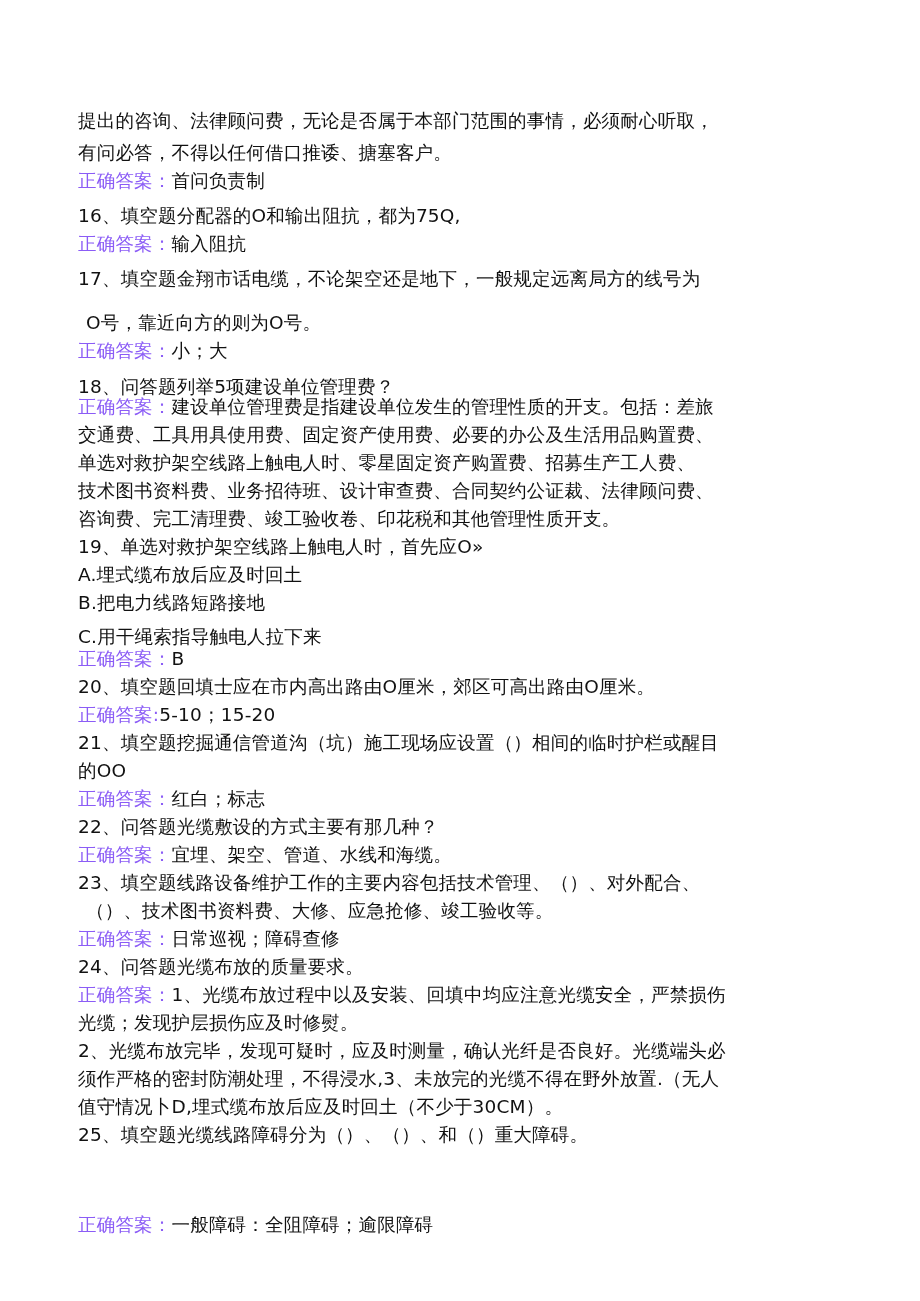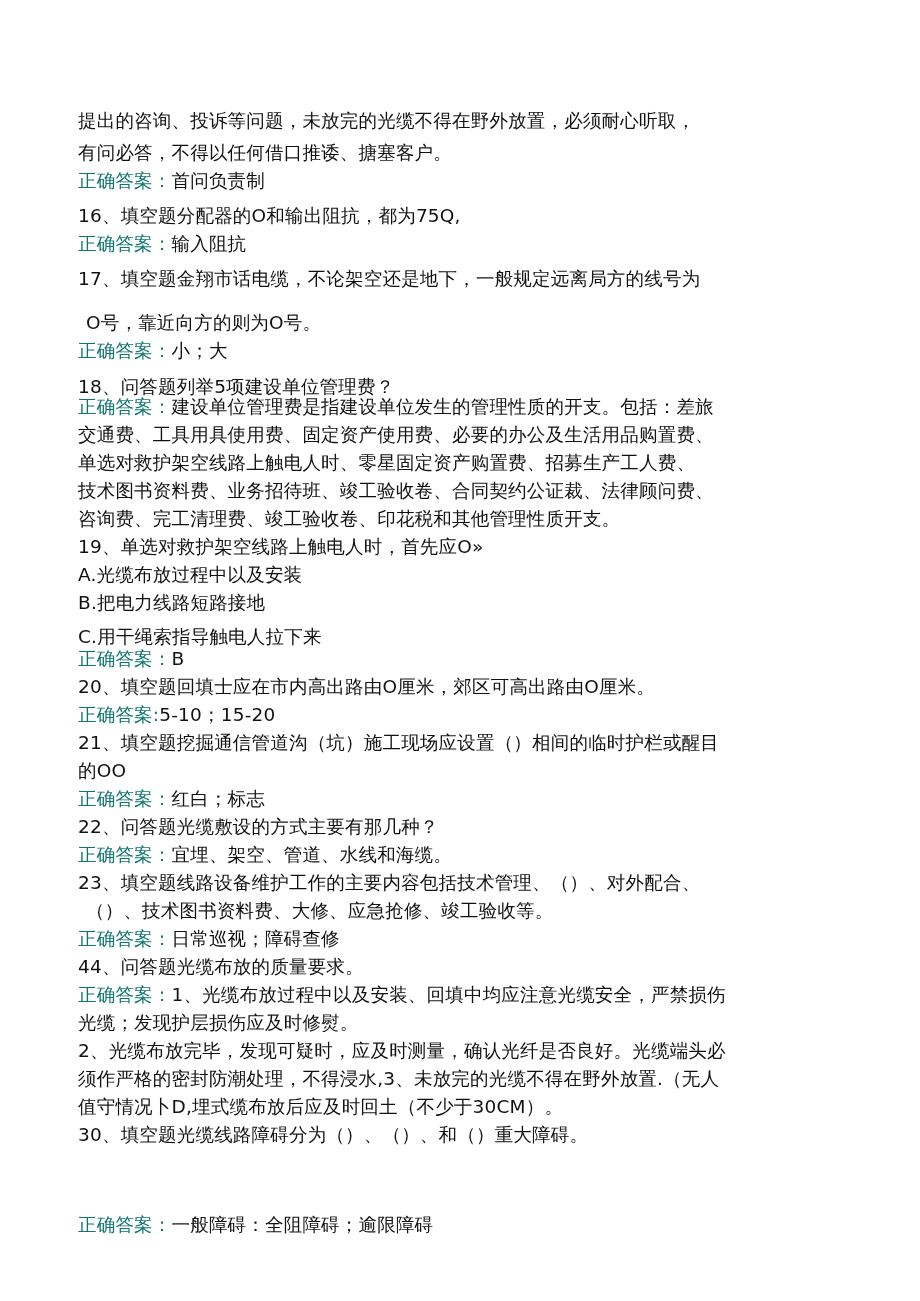--- a/index.html
+++ b/index.html
@@ -23,32 +23,32 @@
     }
     .line {
       position: absolute;
       left: 0;
       font-size: 18.5px;
       line-height: 26px;
       white-space: nowrap;
       letter-spacing: 0.2px;
     }
     .ans-label {
-      color: #0f766e;
+      color: #8b5cf6;
     }
     .indent {
       padding-left: 8px;
     }
   </style>
 </head>
 <body>
 
 <div class="page">
 
-  <div class="line" style="top:0px">提出的咨询、投诉等问题，未放完的光缆不得在野外放置，必须耐心听取，</div>
+  <div class="line" style="top:0px">提出的咨询、法律顾问费，无论是否属于本部门范围的事情，必须耐心听取，</div>
   <div class="line" style="top:32px">有问必答，不得以任何借口推诿、搪塞客户。</div>
   <div class="line" style="top:60px">
     <span class="ans-label">正确答案：</span><span>首问负责制</span>
   </div>
 
   <div class="line" style="top:95px">16、填空题分配器的O和输出阻抗，都为75Q,</div>
   <div class="line" style="top:123px">
     <span class="ans-label">正确答案：</span><span>输入阻抗</span>
   </div>
 
@@ -57,25 +57,25 @@
   <div class="line" style="top:230px">
     <span class="ans-label">正确答案：</span><span>小；大</span>
   </div>
 
   <div class="line" style="top:266px">18、问答题列举5项建设单位管理费？</div>
   <div class="line" style="top:286px">
     <span class="ans-label">正确答案：</span><span>建设单位管理费是指建设单位发生的管理性质的开支。包括：差旅</span>
   </div>
   <div class="line" style="top:314px">交通费、工具用具使用费、固定资产使用费、必要的办公及生活用品购置费、</div>
   <div class="line" style="top:342px">单选对救护架空线路上触电人时、零星固定资产购置费、招募生产工人费、</div>
-  <div class="line" style="top:370px">技术图书资料费、业务招待班、竣工验收卷、合同契约公证裁、法律顾问费、</div>
+  <div class="line" style="top:370px">技术图书资料费、业务招待班、设计审查费、合同契约公证裁、法律顾问费、</div>
   <div class="line" style="top:398px">咨询费、完工清理费、竣工验收卷、印花税和其他管理性质开支。</div>
 
   <div class="line" style="top:426px">19、单选对救护架空线路上触电人时，首先应O»</div>
-  <div class="line" style="top:454px">A.光缆布放过程中以及安装</div>
+  <div class="line" style="top:454px">A.埋式缆布放后应及时回土</div>
   <div class="line" style="top:482px">B.把电力线路短路接地</div>
   <div class="line" style="top:516px">C.用干绳索指导触电人拉下来</div>
   <div class="line" style="top:538px">
     <span class="ans-label">正确答案：</span><span>B</span>
   </div>
 
   <div class="line" style="top:566px">20、填空题回填士应在市内高出路由O厘米，郊区可高出路由O厘米。</div>
   <div class="line" style="top:594px">
     <span class="ans-label">正确答案:</span><span>5-10；15-20</span>
   </div>
@@ -90,27 +90,27 @@
   <div class="line" style="top:734px">
     <span class="ans-label">正确答案：</span><span>宜埋、架空、管道、水线和海缆。</span>
   </div>
 
   <div class="line" style="top:762px">23、填空题线路设备维护工作的主要内容包括技术管理、（）、对外配合、</div>
   <div class="line indent" style="top:790px">（）、技术图书资料费、大修、应急抢修、竣工验收等。</div>
   <div class="line" style="top:818px">
     <span class="ans-label">正确答案：</span><span>日常巡视；障碍查修</span>
   </div>
 
-  <div class="line" style="top:846px">44、问答题光缆布放的质量要求。</div>
+  <div class="line" style="top:846px">24、问答题光缆布放的质量要求。</div>
   <div class="line" style="top:874px">
     <span class="ans-label">正确答案：</span><span>1、光缆布放过程中以及安装、回填中均应注意光缆安全，严禁损伤</span>
   </div>
   <div class="line" style="top:902px">光缆；发现护层损伤应及时修熨。</div>
   <div class="line" style="top:930px">2、光缆布放完毕，发现可疑时，应及时测量，确认光纤是否良好。光缆端头必</div>
   <div class="line" style="top:958px">须作严格的密封防潮处理，不得浸水,3、未放完的光缆不得在野外放置.（无人</div>
   <div class="line" style="top:986px">值守情况卜D,埋式缆布放后应及时回土（不少于30CM）。</div>
 
-  <div class="line" style="top:1014px">30、填空题光缆线路障碍分为（）、（）、和（）重大障碍。</div>
+  <div class="line" style="top:1014px">25、填空题光缆线路障碍分为（）、（）、和（）重大障碍。</div>
   <div class="line" style="top:1104px">
     <span class="ans-label">正确答案：</span><span>一般障碍：全阻障碍；逾限障碍</span>
   </div>
 
 </div>
 
 </body></html>

